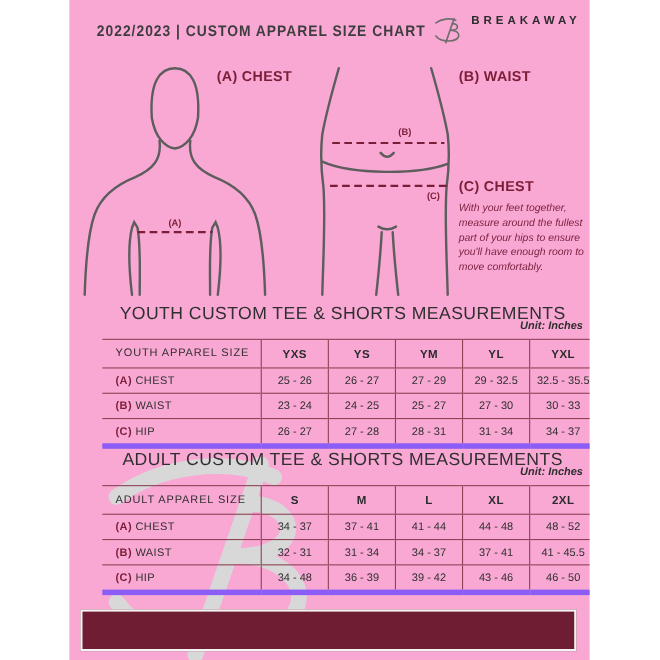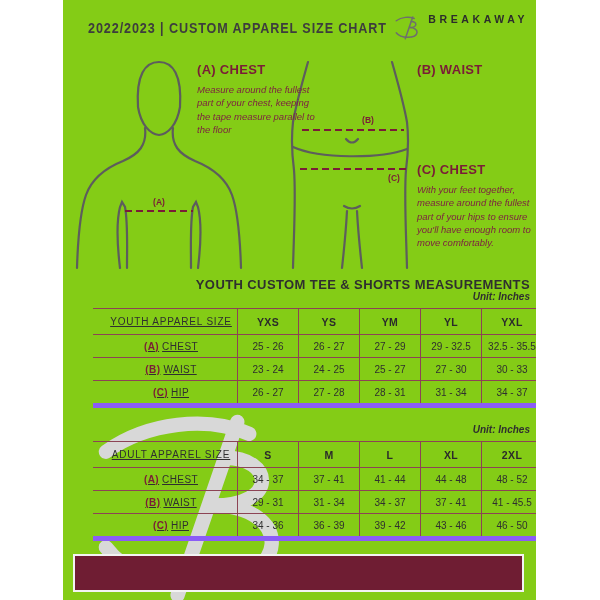--- a/index.html
+++ b/index.html
@@ -2,21 +2,21 @@
 <html><head>
 <meta charset="utf-8">
 <style>
   html,body{margin:0;padding:0;}
   body{
     width:600px;height:600px;position:relative;background:#ffffff;
     font-family:"Liberation Sans", sans-serif;overflow:hidden;
   }
   .page{
     position:absolute;left:63px;top:0;width:473px;height:600px;
-    background:#84cc16;overflow:hidden;
+    background:#f9a8d4;overflow:hidden;
   }
   
   .header-title{
     position:absolute;left:25px;top:20px;
     font-size:14px;font-weight:700;color:#3d3d3d;letter-spacing:1px;
     transform:scaleX(0.9);transform-origin:left center;white-space:nowrap;
   }
   .brand{position:absolute;right:8px;top:13px;display:flex;gap:7px;}
   .logo-svg{width:27px;height:29px;}
   .brand-name{font-size:10.5px;font-weight:700;color:#2c2c2c;letter-spacing:3.6px;}
@@ -27,42 +27,42 @@
   .marker{font-size:8.5px;font-weight:700;fill:#7a1d37;font-family:"Liberation Sans",sans-serif;}
   
   .guide{position:absolute;}
   .guide-title{font-size:13px;font-weight:700;color:#7a1d37;letter-spacing:0.3px;margin-bottom:6px;}
   .guide-desc{font-size:9.5px;font-style:italic;color:#7d2440;line-height:1.4;}
   .guide-a{left:134px;top:62px;width:120px;}
   .guide-b{left:354px;top:62px;width:112px;}
   .guide-c{left:354px;top:162px;width:118px;}
   
   .tbl-title{
-    position:absolute;left:30px;width:437px;text-align:right;
-    font-size:13px;font-weight:700;color:#2f2f2f;letter-spacing:0.4px;
+    position:absolute;left:30px;width:437px;text-align:center;
+    font-size:16px;font-weight:400;color:#2f2f2f;letter-spacing:0.4px;
   }
   .tbl-unit{
     position:absolute;left:30px;width:437px;text-align:right;
     font-size:10px;font-style:italic;font-weight:600;color:#2f2f2f;
   }
   .y-title{top:277px;} .y-unit{top:291px;}
   .a-title{top:410px;} .a-unit{top:424px;}
   table.sizes{
     position:absolute;left:30px;width:437px;border-collapse:collapse;
     table-layout:fixed;z-index:1;
   }
   .y-table{top:308px;} .a-table{top:441px;}
   table.sizes td, table.sizes th{
     border-top:1px solid #8d4355;height:22px;padding:0;
     font-size:10px;color:#2f2f2f;text-align:center;vertical-align:middle;
   }
   table.sizes tr.hdr th{height:25px;}
   table.sizes tr:last-child td{border-bottom:5px solid #8b5cf6;}
   table.sizes th:not(.lab), table.sizes td:not(.lab){border-left:1px solid #8d4355;width:60px;}
-  table.sizes .lab{width:132px;text-align:center;padding-left:12px;text-decoration:underline;}
+  table.sizes .lab{width:132px;text-align:left;padding-left:12px;}
   th.lab{font-weight:400;font-size:10px;letter-spacing:0.8px;color:#3f3f3f;}
   tr.hdr th:not(.lab){font-weight:700;font-size:10.5px;color:#2b2b2b;letter-spacing:0.4px;}
   td.lab{font-size:10.5px;letter-spacing:0.4px;color:#333;}
   .pref{color:#7a1d37;font-weight:700;margin-right:3px;}
   
   .watermark{position:absolute;left:25px;top:398px;width:215px;height:215px;z-index:0;}
   .footer-bar{
     position:absolute;left:10px;top:554px;width:451px;height:38px;
     background:#6f1d33;border:2px solid #f3f3f3;box-sizing:border-box;z-index:2;
   }
@@ -107,21 +107,20 @@
       <path class="outline" d="M 294,156 C 295,175 297,195 299,213" stroke-width="1.8"></path>
       <path class="dash" d="M 239,75 L 341,75"></path>
       <path class="dash" d="M 237,114 L 343,114"></path>
       <text class="marker" x="305" y="68" text-anchor="middle">(B)</text>
       <text class="marker" x="331" y="126" text-anchor="middle">(C)</text>
     </g>
   </svg>
 
   <div class="guide guide-a">
     <div class="guide-title">(A) CHEST</div>
-    <div class="guide-desc">Measure around the fullest part of your chest, keeping the tape measure parallel to the floor</div>
   </div>
   <div class="guide guide-b">
     <div class="guide-title">(B) WAIST</div>
   </div>
   <div class="guide guide-c">
     <div class="guide-title">(C) CHEST</div>
     <div class="guide-desc">With your feet together, measure around the fullest part of your hips to ensure you'll have enough room to move comfortably.</div>
   </div>
 
   <div class="watermark">
@@ -167,20 +166,21 @@
       <td class="lab"><span class="pref">(C)</span><span>HIP</span></td>
       <td>26 - 27</td>
       <td>27 - 28</td>
       <td>28 - 31</td>
       <td>31 - 34</td>
       <td>34 - 37</td>
     </tr>
   </tbody>
     </table>
 
+  <div class="tbl-title a-title">ADULT CUSTOM TEE &amp; SHORTS MEASUREMENTS</div>
   <div class="tbl-unit a-unit">Unit: Inches</div>
   <table class="sizes a-table">
     <tbody>
         <tr class="hdr">
       <th class="lab">ADULT APPAREL SIZE</th>
       <th>S</th>
       <th>M</th>
       <th>L</th>
       <th>XL</th>
       <th>2XL</th>
@@ -188,29 +188,29 @@
     <tr>
       <td class="lab"><span class="pref">(A)</span><span>CHEST</span></td>
       <td>34 - 37</td>
       <td>37 - 41</td>
       <td>41 - 44</td>
       <td>44 - 48</td>
       <td>48 - 52</td>
     </tr>
     <tr>
       <td class="lab"><span class="pref">(B)</span><span>WAIST</span></td>
-      <td>29 - 31</td>
+      <td>32 - 31</td>
       <td>31 - 34</td>
       <td>34 - 37</td>
       <td>37 - 41</td>
       <td>41 - 45.5</td>
     </tr>
     <tr>
       <td class="lab"><span class="pref">(C)</span><span>HIP</span></td>
-      <td>34 - 36</td>
+      <td>34 - 48</td>
       <td>36 - 39</td>
       <td>39 - 42</td>
       <td>43 - 46</td>
       <td>46 - 50</td>
     </tr>
   </tbody>
     </table>
 
   <div class="footer-bar"></div>
 

